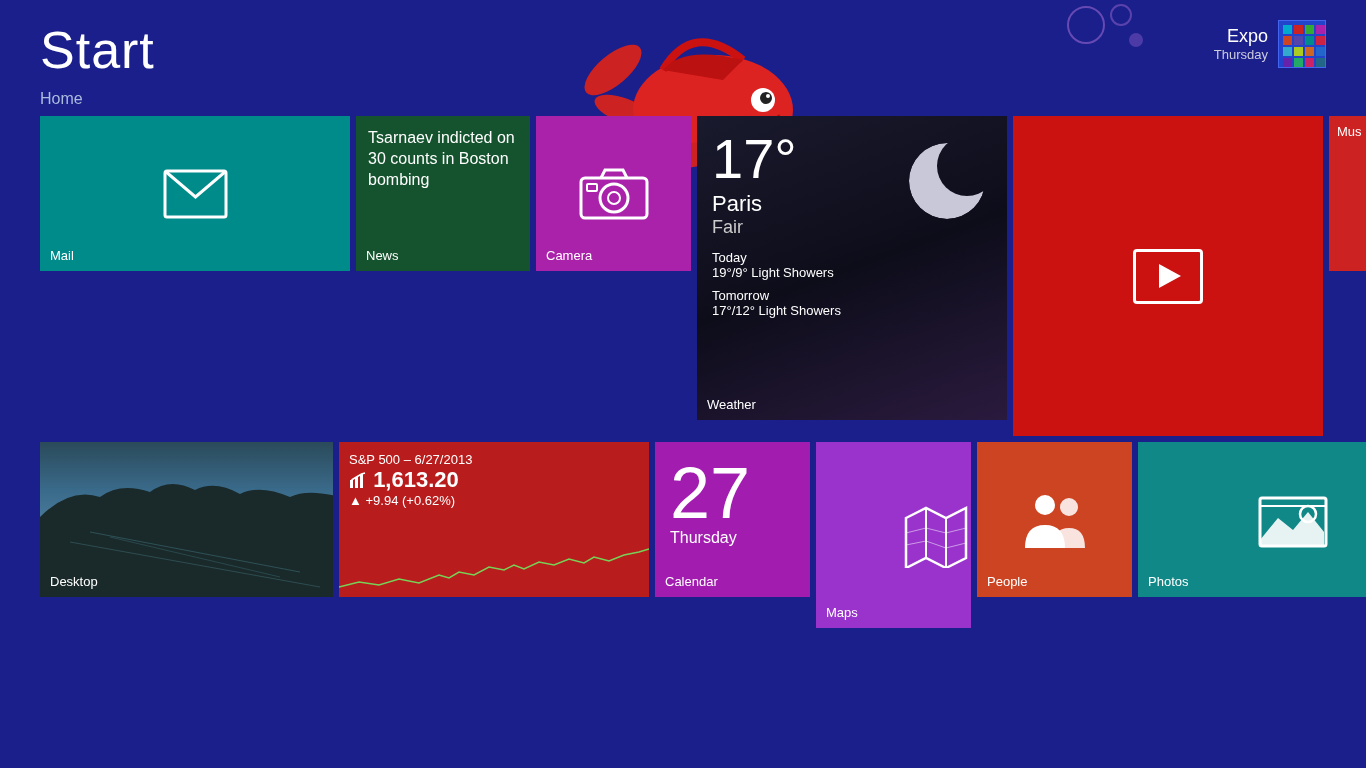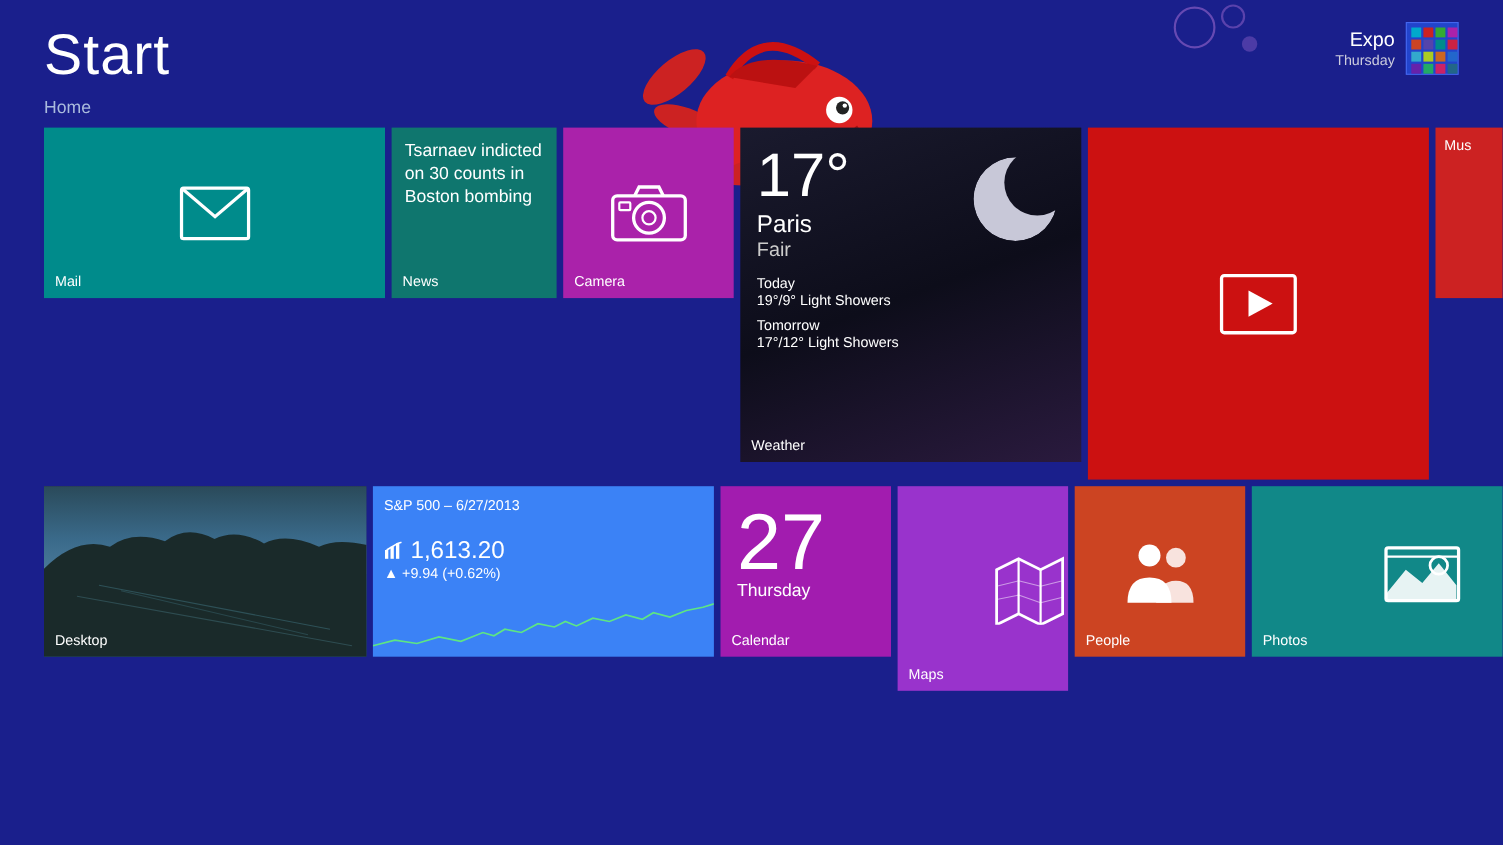--- a/index.html
+++ b/index.html
@@ -121,23 +121,23 @@
       width: 310px;
       height: 155px;
       background-color: #008b8b;
       display: flex;
       align-items: center;
       justify-content: center;
     }
 
     
     .tile-news {
-      width: 150px;
-      height: 155px;
-      background-color: #0f766e;
+      width: 174px;
+      height: 155px;
+      background-color: #14532d;
     }
 
     .tile-news .news-text {
       color: #ffffff;
       font-size: 16px;
       font-weight: 400;
       padding: 12px;
       line-height: 1.3;
     }
 
@@ -215,36 +215,35 @@
       width: 293px;
       height: 155px;
       background: linear-gradient(180deg, #2a3a4a 0%, #3a5a6a 40%, #1a3a4a 100%);
       overflow: hidden;
     }
 
     
     .tile-stocks {
       width: 310px;
       height: 155px;
-      background-color: #3b82f6;
+      background-color: #b91c1c;
       padding: 10px;
       overflow: hidden;
     }
 
     .stocks-title {
       color: #ffffff;
       font-size: 13px;
       font-weight: 400;
     }
 
     .stocks-value {
       color: #ffffff;
       font-size: 22px;
-      font-weight: 400;
-      margin-top: 20px;
+      font-weight: 700;
     }
 
     .stocks-change {
       color: #ffffff;
       font-size: 13px;
     }
 
     .stocks-chart {
       position: absolute;
       bottom: 0;

